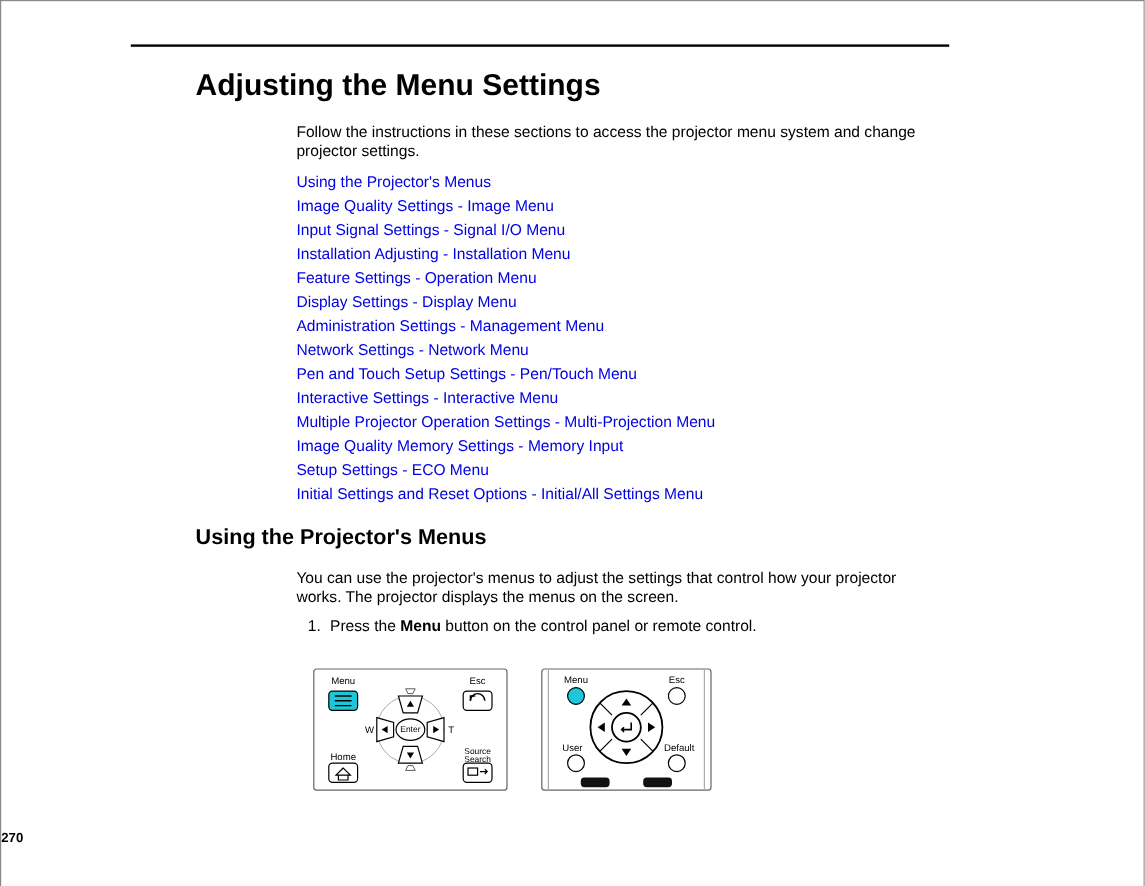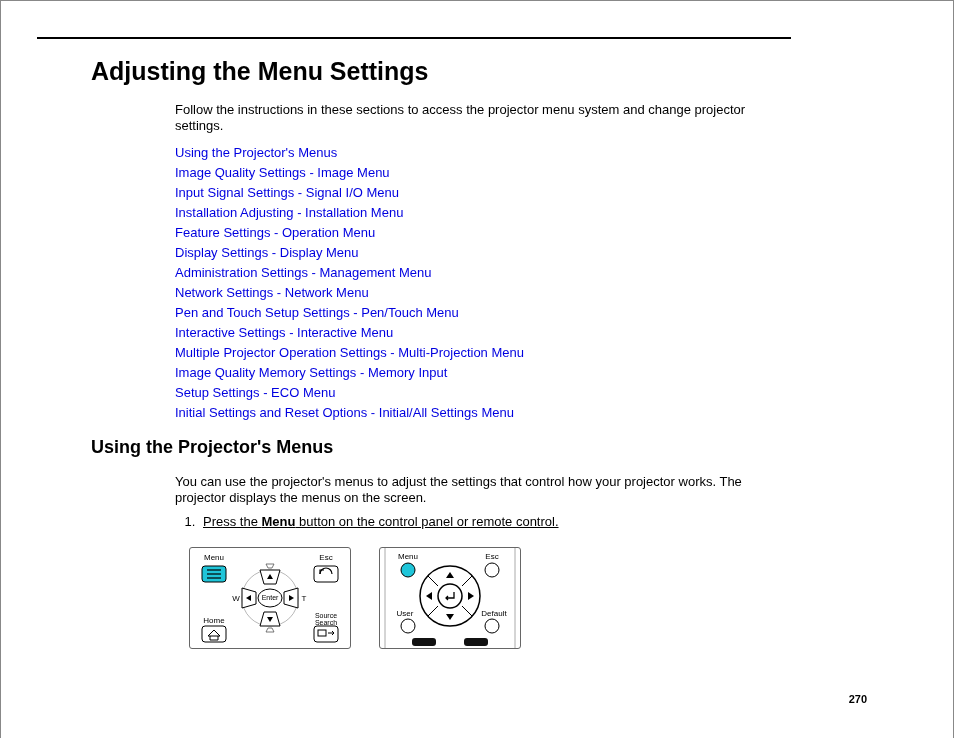--- a/index.html
+++ b/index.html
@@ -7,21 +7,21 @@
     padding: 0;
     background: #fff;
     font-family: Arial, Helvetica, sans-serif;
     color: #000;
     width: 954px;
   }
   .page {
     box-sizing: border-box;
     width: 866px;
     min-height: 738px;
-    padding: 36px 76px 10px 36px;
+    padding: 36px 76px 10px 108px;
     position: relative;
   }
   .rule {
     border: none;
     border-top: 2.5px solid #000;
     margin: 0 0 18px 0;
   }
   h1.title {
     font-size: 25px;
     font-weight: bold;
@@ -50,23 +50,22 @@
     text-decoration: none;
     cursor: pointer;
   }
   h2.sub {
     font-size: 18px;
     font-weight: bold;
     margin: 12px 0 6px 54px;
   }
   ol.steps {
     font-size: 13px;
-    margin: 4px 0 18px 0;
+    margin: 4px 0 28px 0;
     padding-left: 24px;
-    text-decoration: underline;
   }
   ol.steps li {
     padding-left: 4px;
   }
   .bold { font-weight: bold; }
   .figures {
     display: flex;
     gap: 28px;
     margin: 6px 0 0 14px;
   }
@@ -76,21 +75,21 @@
     border-radius: 3px;
     background: #fff;
   }
   .fig.a { width: 160px; height: 100px; }
   .fig.b { width: 140px; height: 100px; }
   .page-number {
     position: absolute;
     bottom: 34px;
     left: 0;
     width: 100%;
-    text-align: right;
+    text-align: left;
     font-size: 11px;
     font-weight: bold;
   }
   .outer {
     border: 1px solid #888;
     box-sizing: border-box;
     width: 954px;
   }
   svg text { font-family: Arial, sans-serif; }
 </style>

